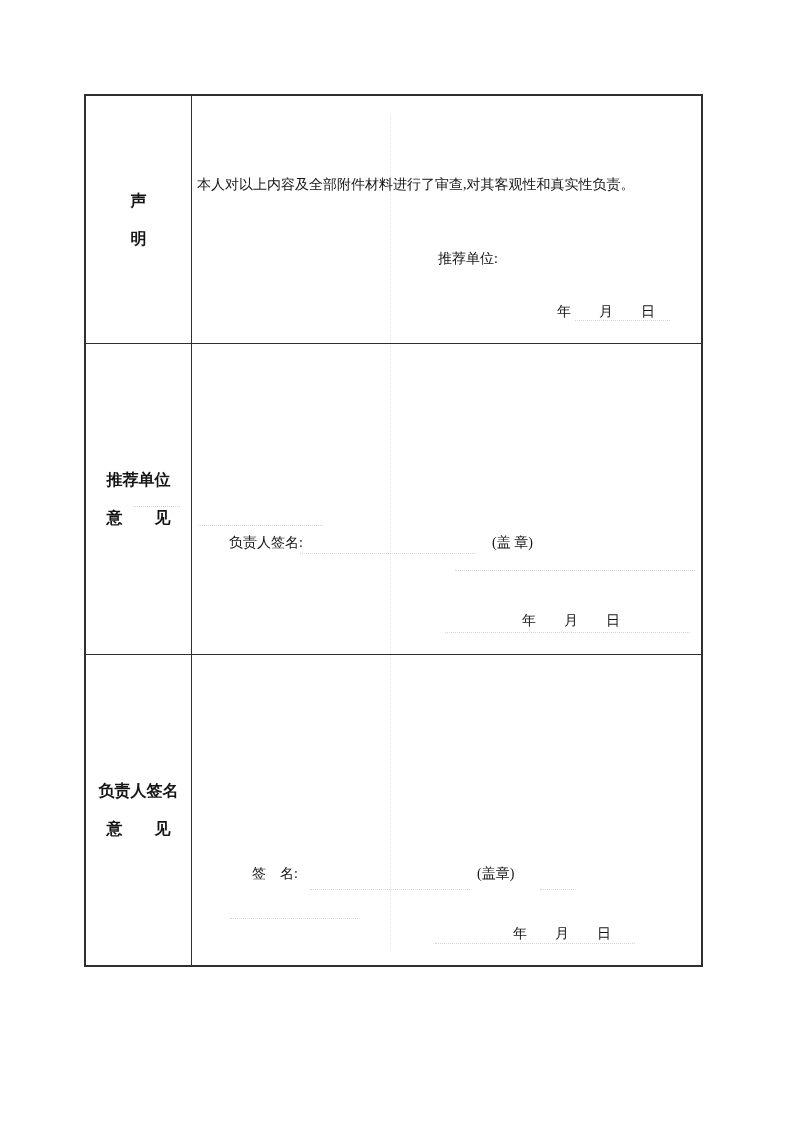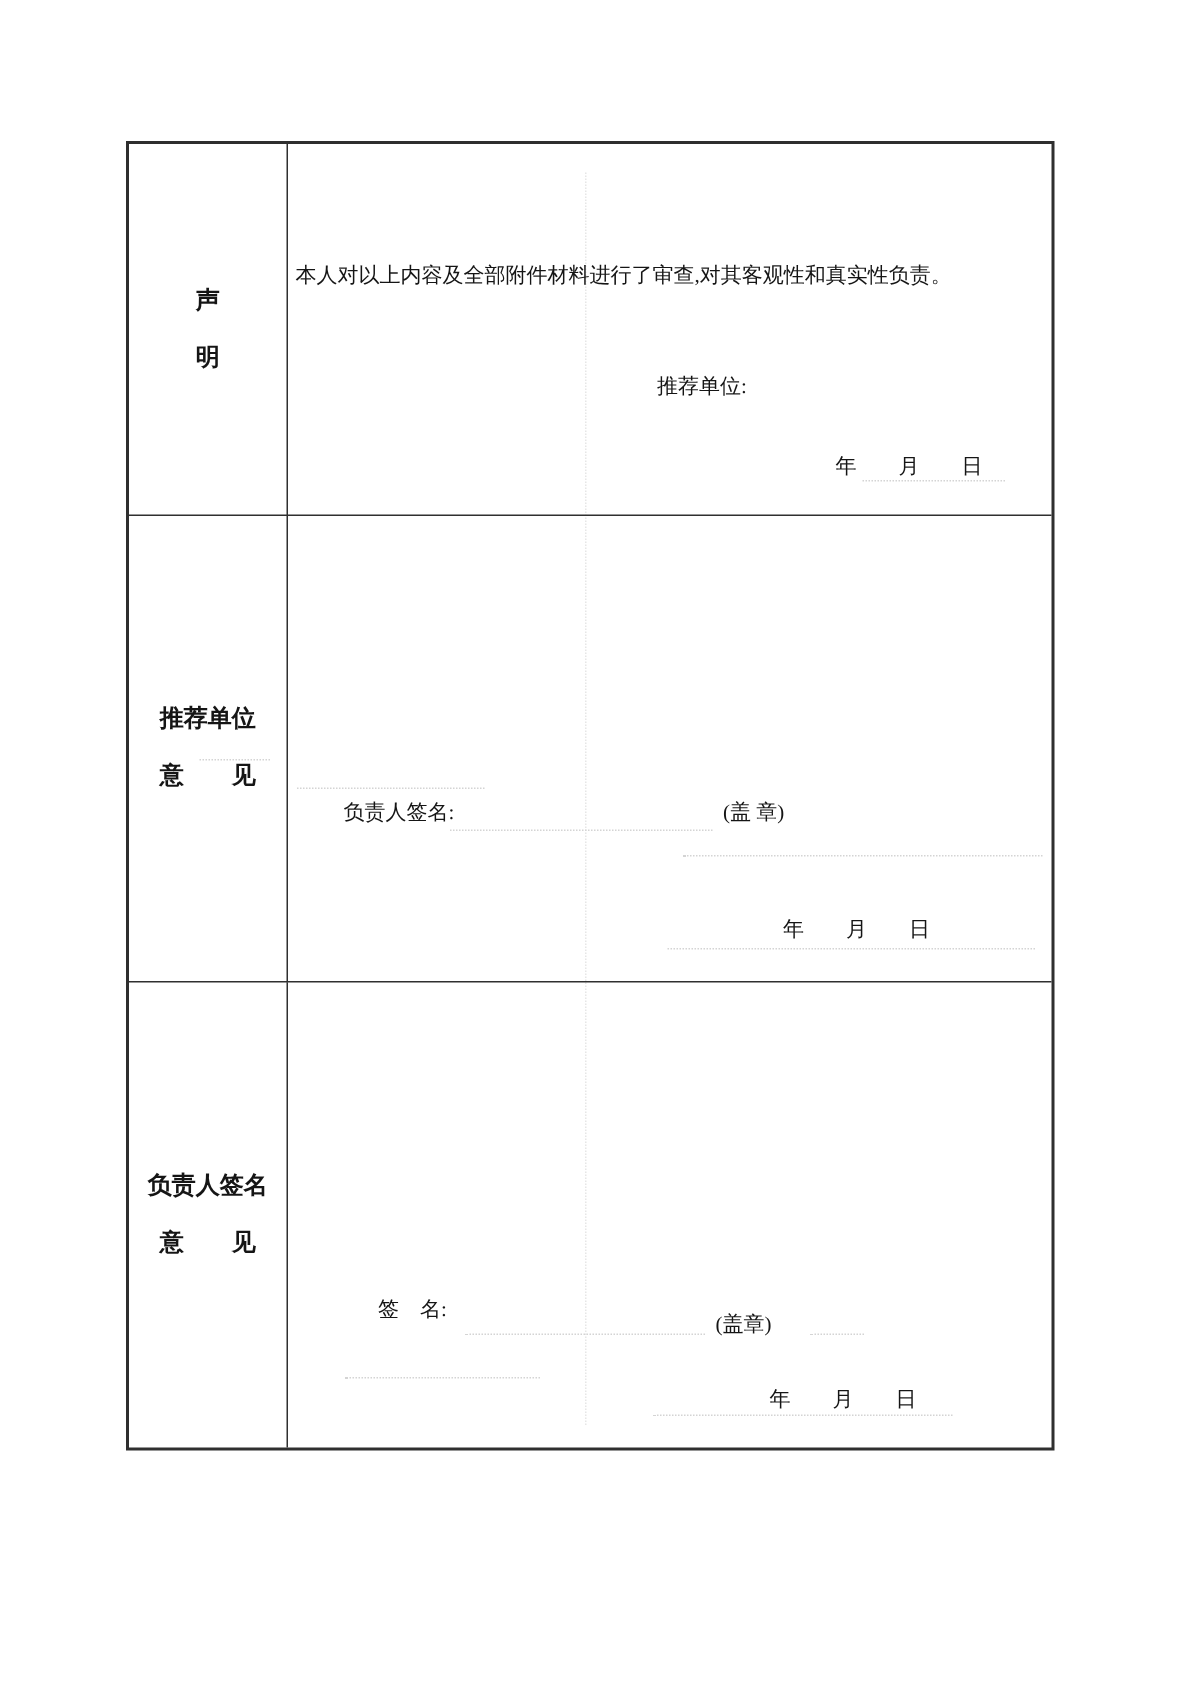--- a/index.html
+++ b/index.html
@@ -42,24 +42,24 @@
     position: absolute;
     white-space: nowrap;
     font-weight: normal;
     font-size: 14px;
     line-height: 1.25;
   }
   .statement { left: 5px; top: 80px; letter-spacing: 0px; }
   .sig1  { left: 246px; top: 154px; }
   .date1 { left: 365px; top: 207px; }
   .sig2  { left: 6px;   top: 190px; margin-left: 31px; }
-  .seal2 { left: 290px; top: 190px; }
+  .seal2 { left: 300px; top: 190px; }
   .date2 { left: 330px; top: 268px; }
   .sig3  { left: 60px;  top: 210px; }
-  .seal3 { left: 285px; top: 220px; }
+  .seal3 { left: 285px; top: 210px; }
   .date3 { left: 321px; top: 270px; }
   .page-number {
     position: absolute;
     left: 0;
     right: 0;
     top: 1023px;
     text-align: center;
     font-size: 14px;
     letter-spacing: 1px;
     color: #1d1d1d;

